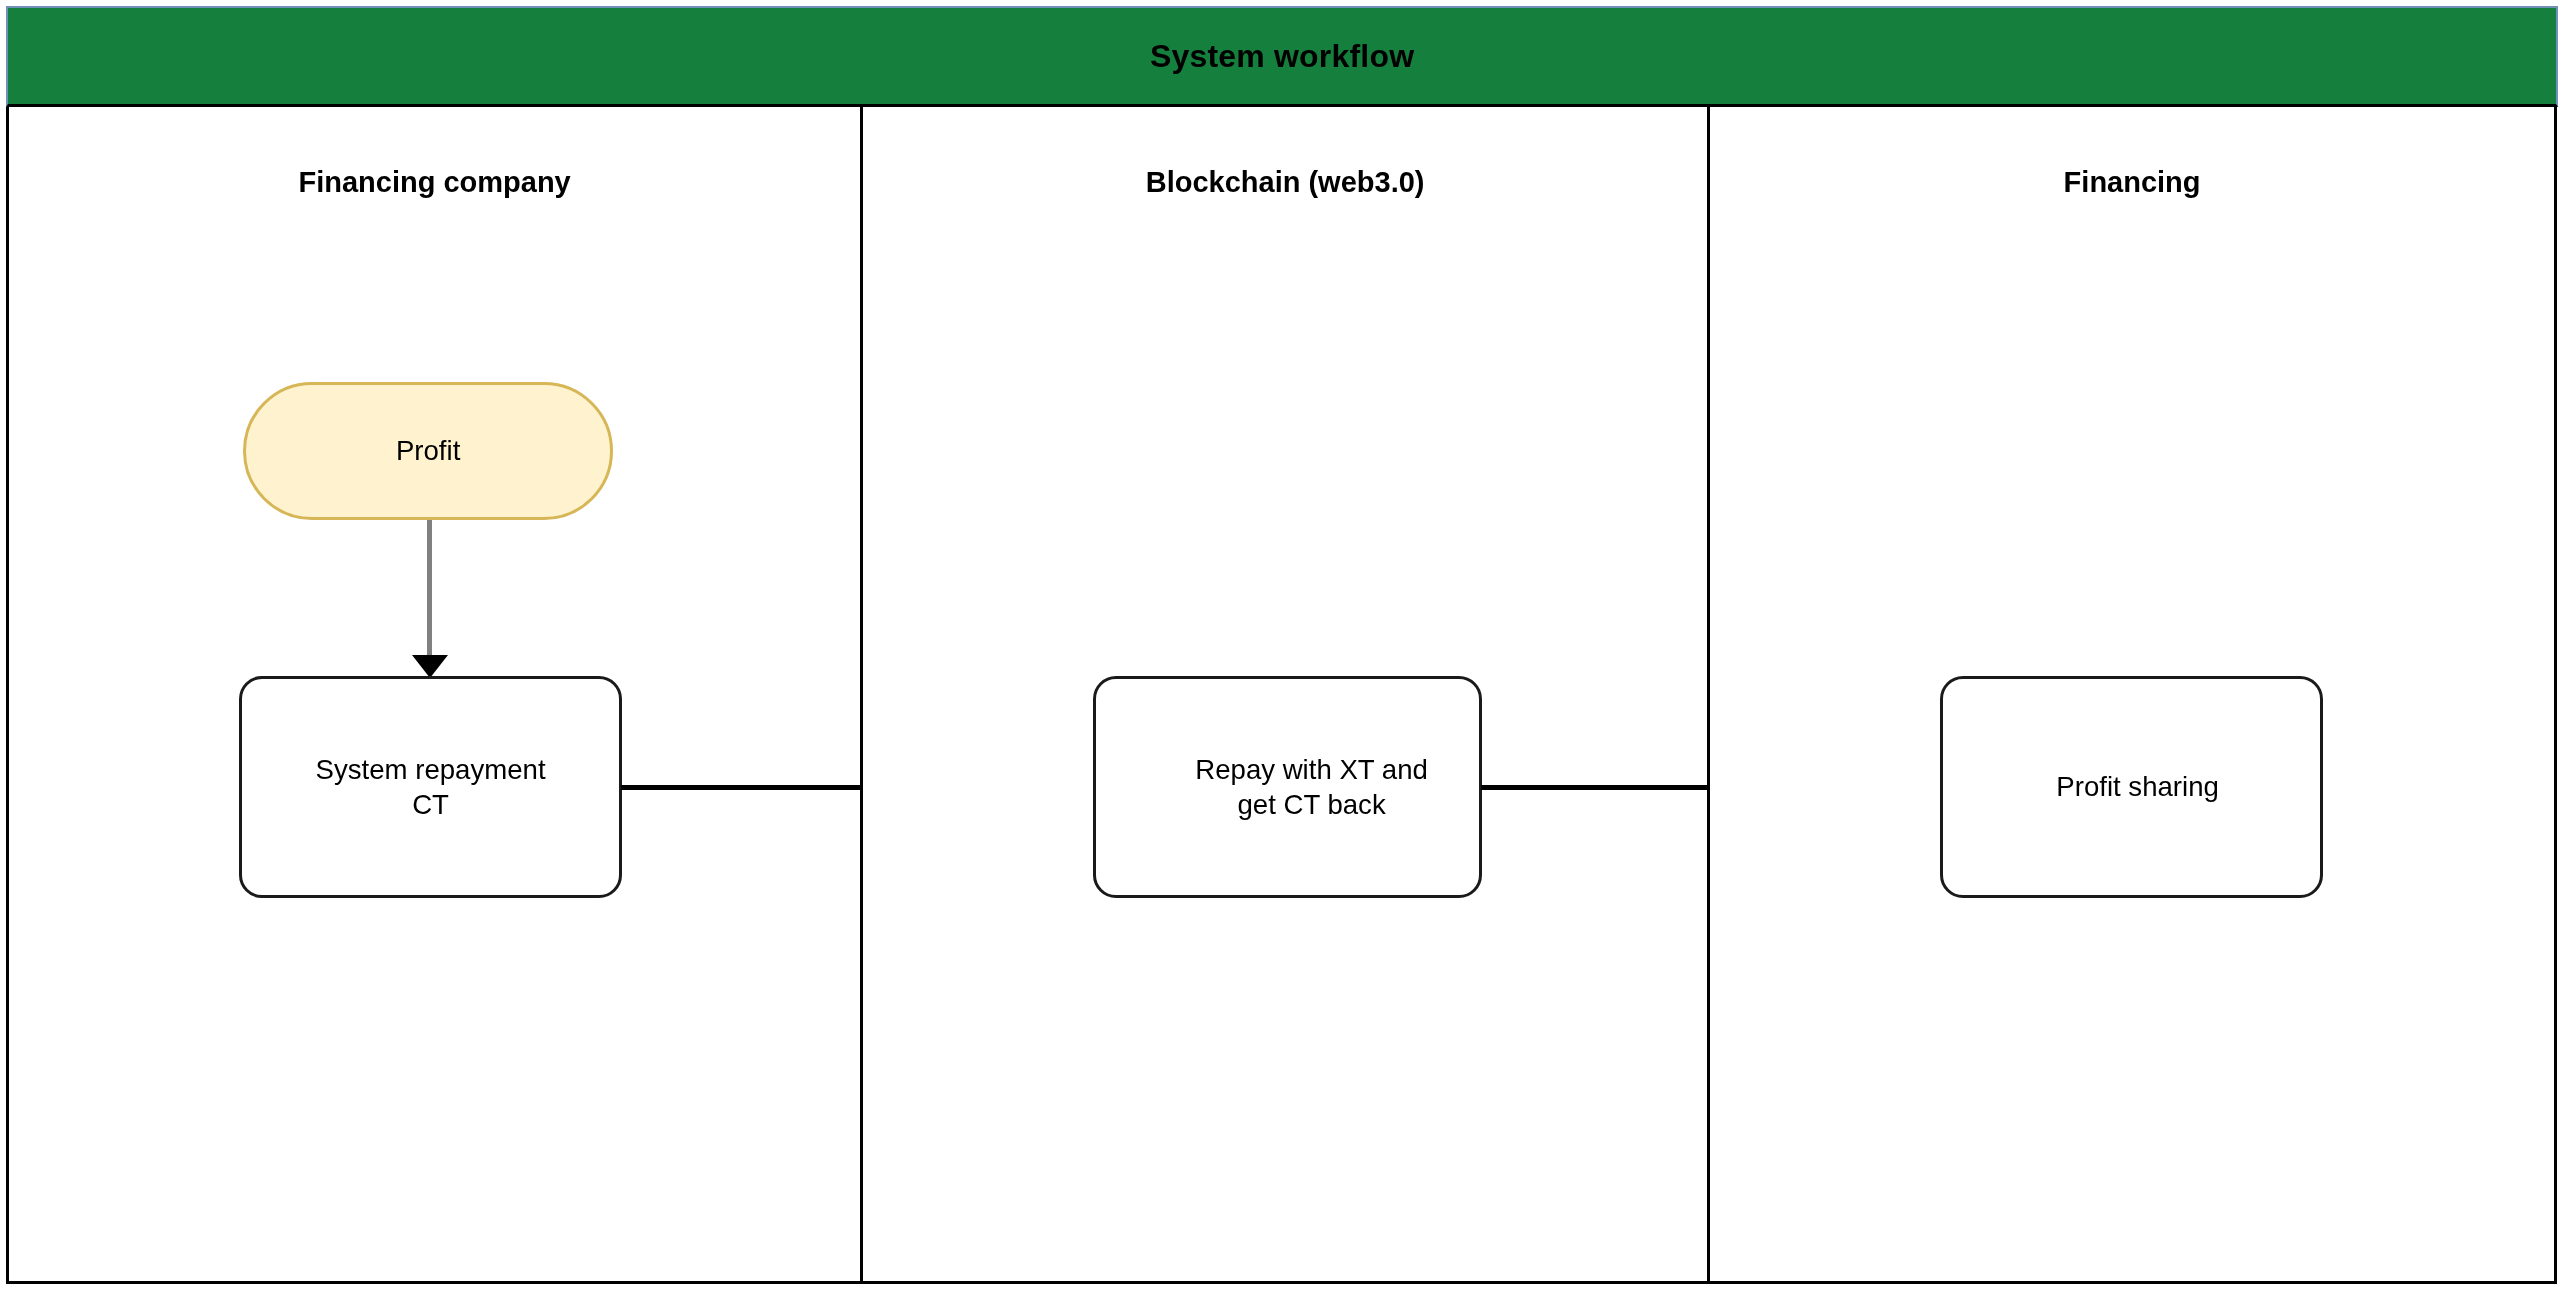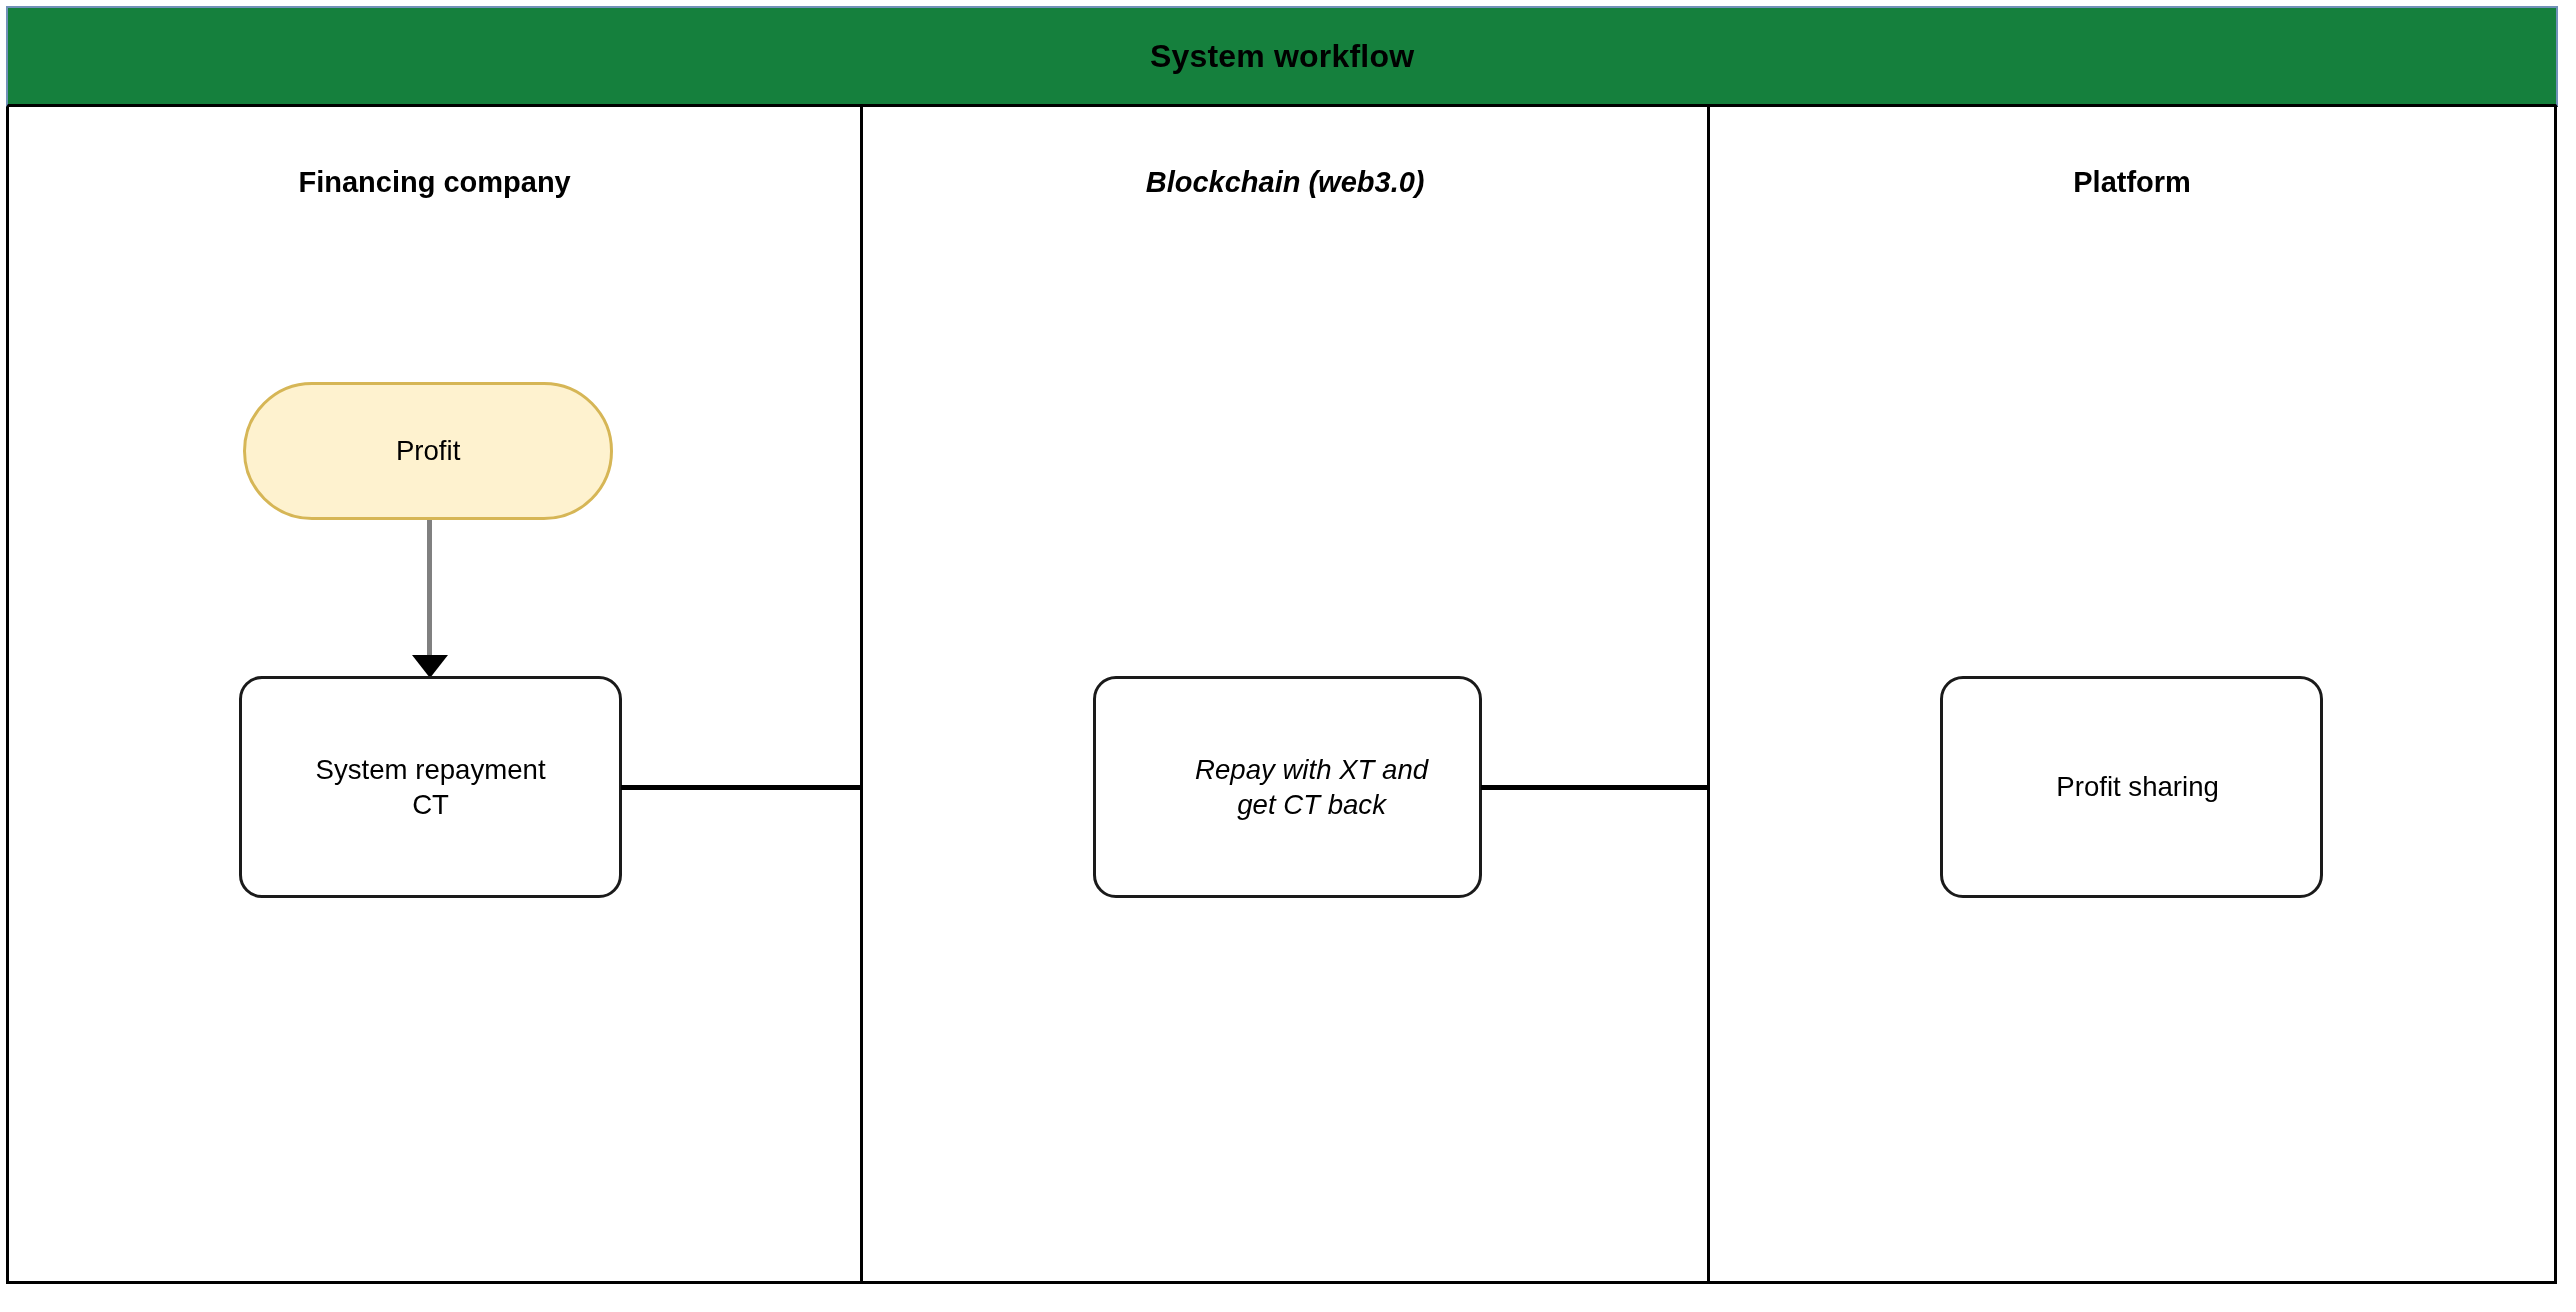--- a/index.html
+++ b/index.html
@@ -92,21 +92,21 @@
     border-bottom: 3.8px solid #000000;
     background: #ffffff;
     position: relative;
   }
   .lane-body:last-child {
     border-right: 3.8px solid #000000;
   }
 
   
   .lane-w1 { width: 854px; }
-  .lane-w2 { width: 847px; font-style: italic; }
+  .lane-w2 { width: 847px; }
   .lane-w3 { width: 850px; }
 
   
   .node {
     position: absolute;
     box-sizing: border-box;
     display: flex;
     align-items: center;
     justify-content: center;
     text-align: center;
@@ -195,21 +195,21 @@
   </div>
 
   <div class="lane-header-row">
     <div class="lane-header lane-w1">
       <span class="lane-title">Financing company</span>
     </div>
     <div class="lane-header lane-w2">
       <span class="lane-title">Blockchain (web3.0)</span>
     </div>
     <div class="lane-header lane-w3">
-      <span class="lane-title">Platform</span>
+      <span class="lane-title">Financing</span>
     </div>
   </div>
 
   <div class="lane-body-row">
 
     <div class="lane-body lane-w1">
 
       <div class="node node-start">
         <span class="node-label">Profit</span>
       </div>

